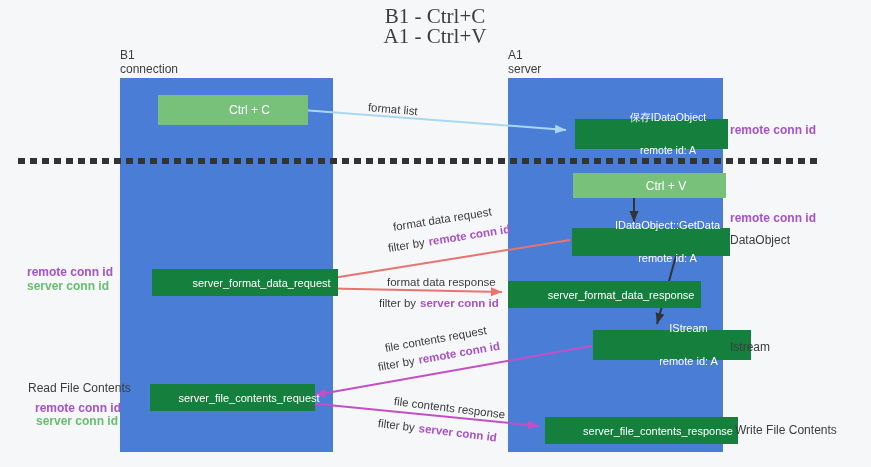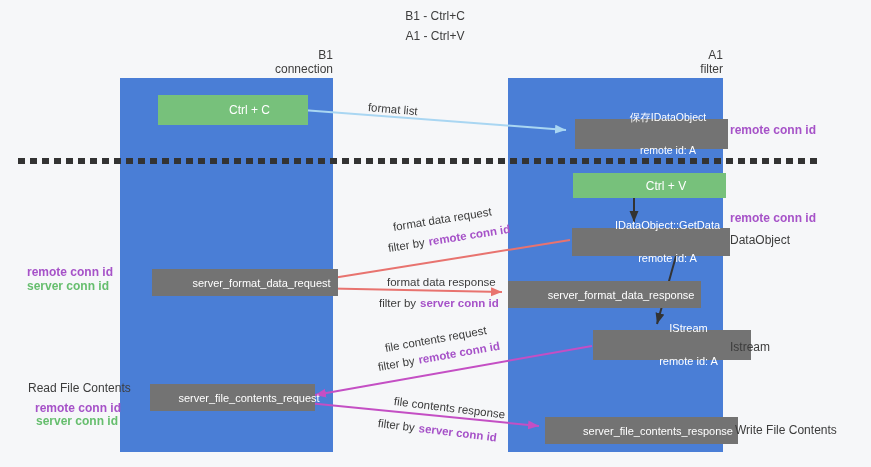--- a/index.html
+++ b/index.html
@@ -7,35 +7,35 @@
     font-family:"Liberation Sans","DejaVu Sans",sans-serif;
     background:#f6f7f9;
   }
   .canvas{
     position:relative;width:871px;height:467px;overflow:hidden;
     background:#f6f7f9;
   }
   .abs{position:absolute;}
   .title{
     left:320px;top:6px;width:230px;text-align:center;
-    font-size:12px;line-height:20px;color:#3d3d3d;
+    font-size:21px;line-height:20px;color:#3d3d3d;font-family:Liberation Serif, serif;
   }
   .lane-header{
-    text-align:right;font-size:12px;line-height:14px;color:#3d3d3d;
+    text-align:left;font-size:12px;line-height:14px;color:#3d3d3d;
   }
   .lane{
     background:#4a7ed6;
   }
   .node{
     display:flex;flex-direction:column;align-items:center;justify-content:center;
     color:#ffffff;text-align:center;padding-left:33px;
   }
   .node .l1,.node .l2{line-height:13px;}
   .green{background:#77c17b;font-size:12px;}
-  .orange{background:#737373;font-size:11px;gap:20px;}
+  .orange{background:#15803d;font-size:11px;gap:20px;}
   .orange.small{font-size:10.5px;}
   .mid-label{
     font-size:11.5px;color:#3c3c3c;white-space:nowrap;transform-origin:left center;
   }
   .side-label{font-size:12px;color:#3c3c3c;white-space:nowrap;}
   .purple{color:#a652c8;font-weight:bold;}
   .greentxt{color:#66be6e;font-weight:bold;}
   .lbl-colored{margin-left:4px;font-weight:bold;}
   svg.overlay{position:absolute;left:0;top:0;pointer-events:none;}
 </style>
@@ -48,21 +48,21 @@
     <div>B1 - Ctrl+C</div>
     <div>A1 - Ctrl+V</div>
   </div>
 
   <div class="abs lane-header" style="left:120px;top:48px;width:213px;">
     <div>B1</div>
     <div>connection</div>
   </div>
   <div class="abs lane-header" style="left:508px;top:48px;width:215px;">
     <div>A1</div>
-    <div>filter</div>
+    <div>server</div>
   </div>
 
   <div class="abs lane" style="left:120px;top:78px;width:213px;height:374px;"></div>
   <div class="abs lane" style="left:508px;top:78px;width:215px;height:374px;"></div>
 
   <svg class="overlay" width="871" height="467" viewBox="0 0 871 467">
     <defs>
       <marker id="mBlue" markerWidth="6" markerHeight="5" refX="5.5" refY="2.25" orient="auto">
         <path d="M0,0 L5.5,2.25 L0,4.5 z" fill="#a9d6f2"></path>
       </marker>

